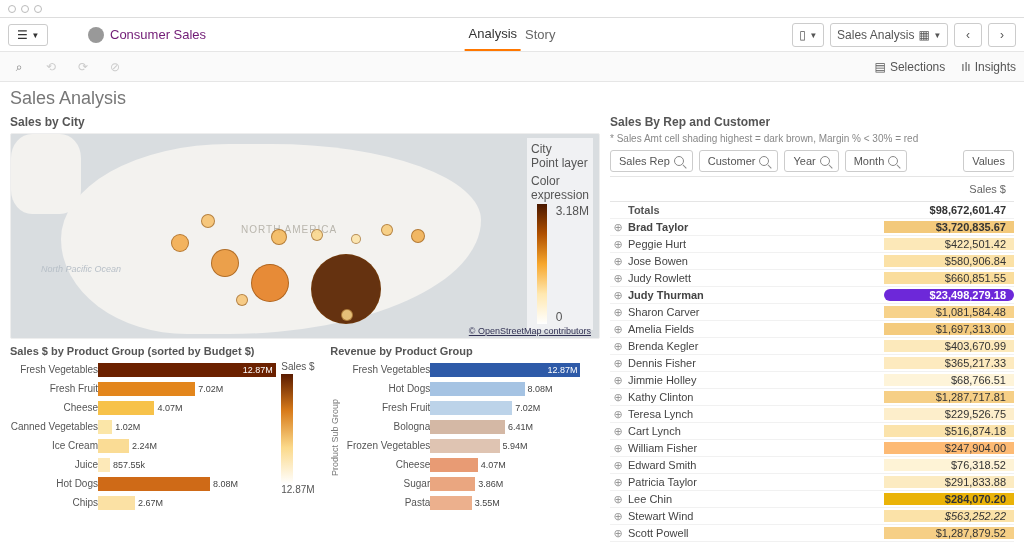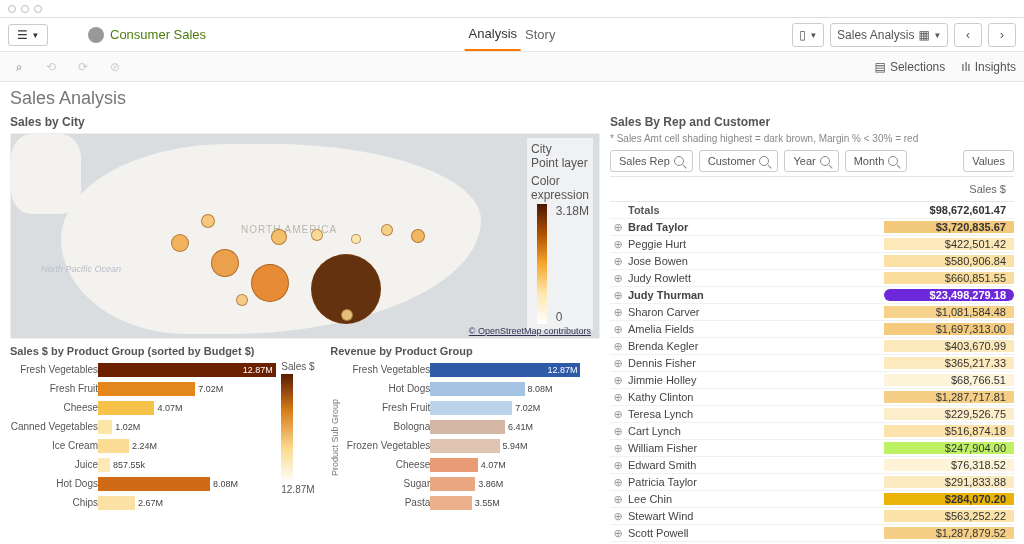--- a/index.html
+++ b/index.html
@@ -4,21 +4,21 @@
 <style>
   * { box-sizing: border-box; margin: 0; padding: 0; font-family: -apple-system, "Segoe UI", Arial, sans-serif; }
   body { background: #fff; width: 1024px; height: 544px; overflow: hidden; font-size: 12px; color: #333; }
 
   
   .titlebar { height: 18px; display:flex; align-items:center; padding-left:8px; gap:5px; border-bottom:1px solid #ddd; }
   .dot { width:8px; height:8px; border-radius:50%; border:1px solid #bbb; }
 
   .topbar { height: 34px; display:flex; align-items:center; border-bottom:1px solid #e6e6e6; padding:0 8px; }
   .menu-btn { border:1px solid #ccc; border-radius:3px; padding:3px 8px; display:flex; align-items:center; gap:4px; cursor:pointer; }
-  .app-title { margin-left:10px; display:flex; align-items:center; gap:6px; color:#4d7c0f; font-size:13px;padding-left:30px;}
+  .app-title { margin-left:10px; display:flex; align-items:center; gap:6px; color:#701a75; font-size:13px;padding-left:30px;}
   .app-icon { width:16px;height:16px;border-radius:50%;background:#999; }
   .tabs-center { position:absolute; left:50%; transform:translateX(-50%); display:flex; height:34px; align-items:center;}
   .tabs-center .tab { font-size:13px; color:#666; padding:8px 4px; cursor:pointer;}
   .tabs-center .tab.active { color:#333; border-bottom:2px solid #ff7700; }
   .topbar-right { margin-left:auto; display:flex; gap:6px; align-items:center;}
   .icon-btn { border:1px solid #ccc; border-radius:3px; height:24px; min-width:28px; display:flex; align-items:center; justify-content:center; cursor:pointer; padding:0 6px; font-size:12px; color:#555; gap:4px;}
   .chev { font-family: monospace; }
 
   .toolbar2 { height:30px; background:#fafafa; border-bottom:1px solid #e6e6e6; display:flex; align-items:center; padding:0 8px; gap:10px;}
   .tbicon { width:22px; height:22px; display:flex; align-items:center; justify-content:center; color:#888; cursor:pointer; font-size:12px;}
@@ -413,41 +413,41 @@
               <div class="val" style="background: rgb(253, 238, 203);">$229,526.75</div>
             </div>
             <div class="row">
               <div class="exp">⊕</div>
               <div class="name">Cart Lynch</div>
               <div class="val" style="background: rgb(251, 227, 171);">$516,874.18</div>
             </div>
             <div class="row">
               <div class="exp">⊕</div>
               <div class="name">William Fisher</div>
-              <div class="val" style="background: #bef264;">$247,904.00</div>
+              <div class="val" style="background: #fdba74;">$247,904.00</div>
             </div>
             <div class="row">
               <div class="exp">⊕</div>
               <div class="name">Edward Smith</div>
               <div class="val" style="background: rgb(254, 243, 214);">$76,318.52</div>
             </div>
             <div class="row">
               <div class="exp">⊕</div>
               <div class="name">Patricia Taylor</div>
               <div class="val" style="background: rgb(252, 235, 193);">$291,833.88</div>
             </div>
             <div class="row">
               <div class="exp">⊕</div>
               <div class="name">Lee Chin</div>
               <div class="val" style="background: #eab308; font-weight: bold;">$284,070.20</div>
             </div>
             <div class="row">
               <div class="exp">⊕</div>
               <div class="name">Stewart Wind</div>
-              <div class="val" style="background: rgb(251, 226, 168);">$563,252.22</div>
+              <div class="val" style="background: rgb(251, 226, 168); font-style: italic;">$563,252.22</div>
             </div>
             <div class="row">
               <div class="exp">⊕</div>
               <div class="name">Scott Powell</div>
               <div class="val" style="background: rgb(246, 207, 134);">$1,287,879.52</div>
             </div>
             <div class="row">
               <div class="exp">⊕</div>
             </div>
           </div>

